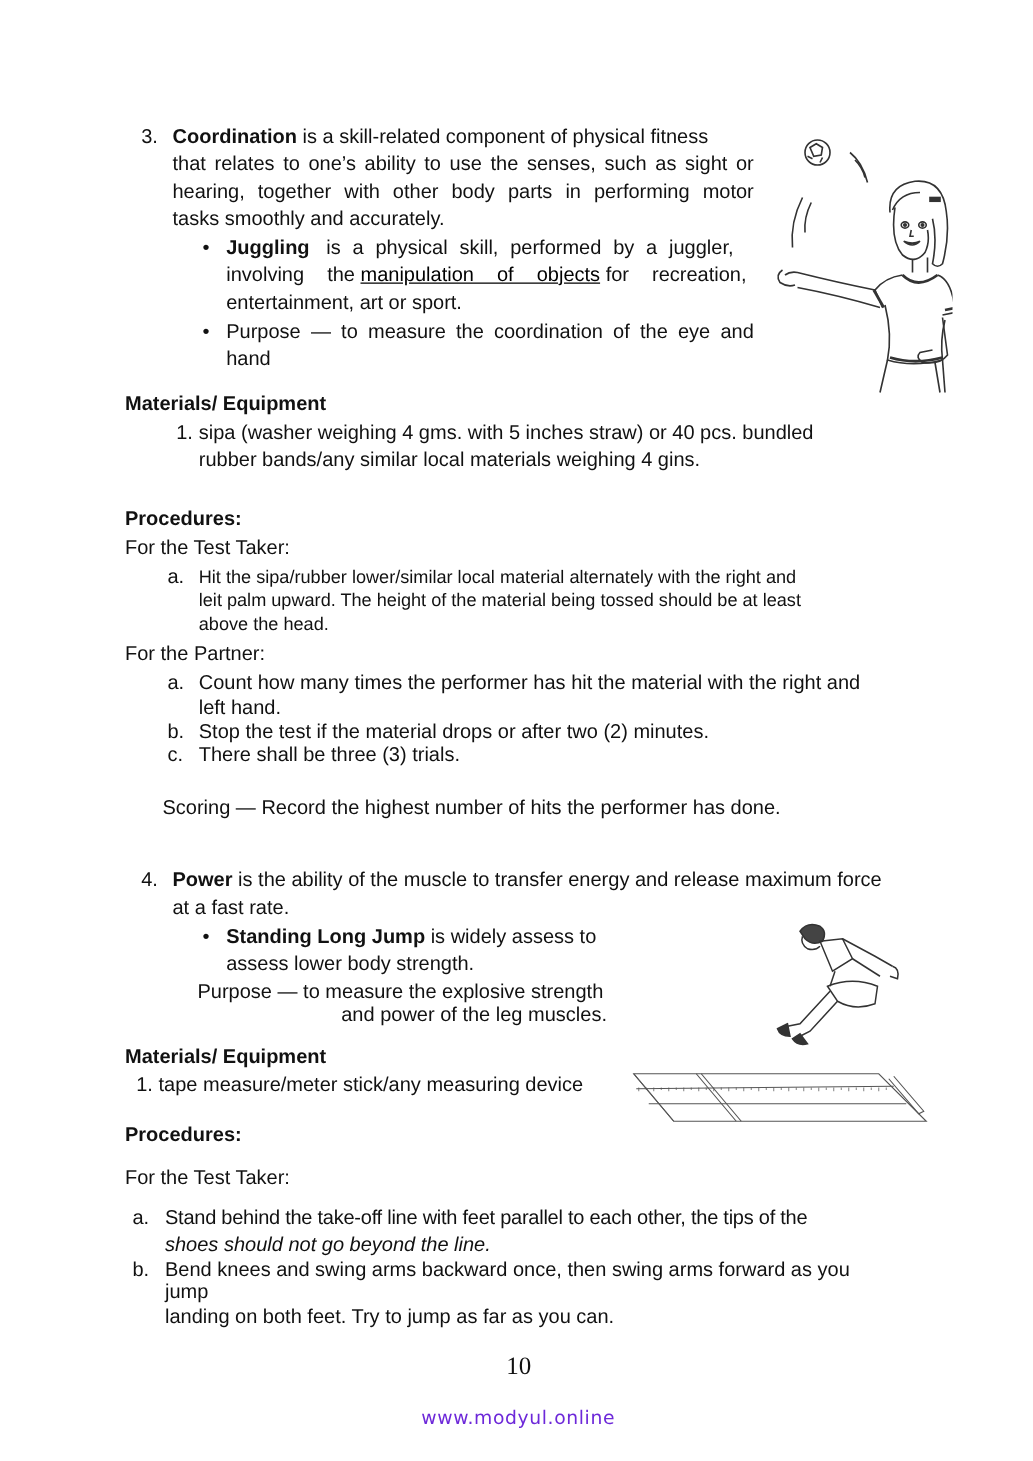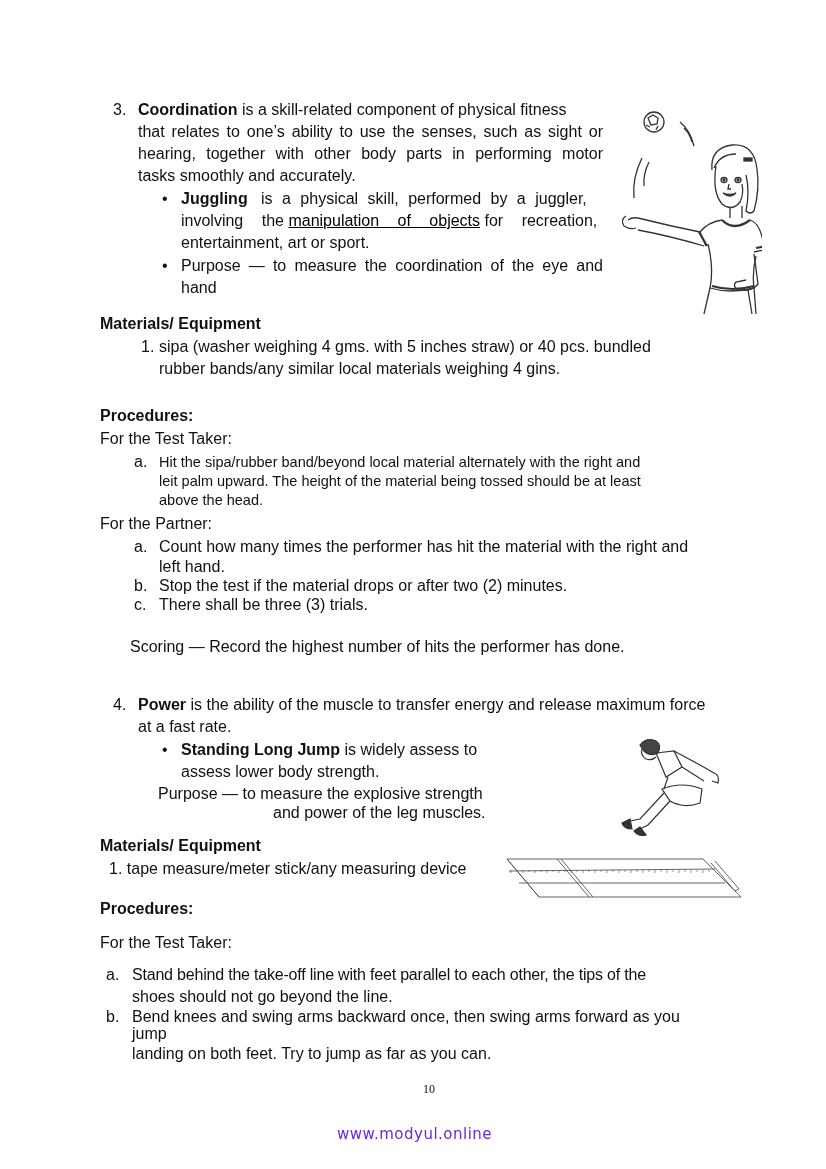--- a/index.html
+++ b/index.html
@@ -6,21 +6,21 @@
     body {
       width: 826px; height: 1169px; position: relative; overflow: hidden;
       font-family: "Liberation Sans", sans-serif; color: #111111;
     }
     .abs { position: absolute; }
     .t { font-size: 16px; line-height: 22px; white-space: nowrap; }
     .j { text-align: justify; text-align-last: justify; white-space: normal; }
     .b { font-weight: bold; }
     .u { text-decoration: underline; }
     .small { font-size: 14.5px; line-height: 19.5px; }
-    .page-num { font-family: "Liberation Serif", serif; font-size: 12px; margin-left: 18px; }
+    .page-num { font-family: "Liberation Serif", serif; font-size: 20px; }
     .watermark { font-family: "DejaVu Sans", sans-serif; font-size: 15px; color: #6d28d9; letter-spacing: 0.5px; }
     .bullet::before { content: "\2022"; position: absolute; left: -19px; }
     svg { position: absolute; }
   </style>
 </head>
 <body>
 
 <div>
   <span class="abs t" style="left:113px;top:99px;">3.</span>
   <div class="abs t" style="left:138px;top:99px;width:465px;">
@@ -86,21 +86,21 @@
   </svg>
 
   <div class="abs t b" style="left:100px;top:313px;">Materials/ Equipment</div>
   <span class="abs t" style="left:141px;top:336px;">1.</span>
   <div class="abs t" style="left:159px;top:336px;">sipa (washer weighing 4 gms. with 5 inches straw) or 40 pcs. bundled</div>
   <div class="abs t" style="left:159px;top:358px;">rubber bands/any similar local materials weighing 4 gins.</div>
 
   <div class="abs t b" style="left:100px;top:405px;">Procedures:</div>
   <div class="abs t" style="left:100px;top:428px;">For the Test Taker:</div>
   <span class="abs small" style="left:134px;top:452px;font-size:16px;">a.</span>
-  <div class="abs small" style="left:159px;top:453px;">Hit the sipa/rubber band/beyond local material alternately with the right and</div>
+  <div class="abs small" style="left:159px;top:453px;">Hit the sipa/rubber lower/similar local material alternately with the right and</div>
   <div class="abs small" style="left:159px;top:472px;">leit palm upward. The height of the material being tossed should be at least</div>
   <div class="abs small" style="left:159px;top:491px;">above the head.</div>
 
   <div class="abs t" style="left:100px;top:513px;">For the Partner:</div>
   <span class="abs t" style="left:134px;top:536px;">a.</span>
   <div class="abs t" style="left:159px;top:536px;">Count how many times the performer has hit the material with the right and</div>
   <div class="abs t" style="left:159px;top:556px;">left hand.</div>
   <span class="abs t" style="left:134px;top:575px;">b.</span>
   <div class="abs t" style="left:159px;top:575px;">Stop the test if the material drops or after two (2)  minutes.</div>
   <span class="abs t" style="left:134px;top:594px;">c.</span>
@@ -151,21 +151,21 @@
     <g stroke-width="0.6">
       <path d="M6 15 v3 M12 15 v2 M18 15 v3 M24 15 v2 M30 15 v3 M36 15 v2 M42 15 v3 M48 15 v2 M54 15 v3 M60 15 v2 M66 15 v3 M72 15 v2 M78 15 v3 M84 15 v2 M90 15 v3 M96 15 v2 M102 15 v3 M108 15 v2 M114 15 v3 M120 15 v2 M126 15 v3 M132 15 v2 M138 15 v3 M144 15 v2 M150 15 v3 M156 15 v2 M162 15 v3 M168 15 v2 M174 15 v3 M180 15 v2 M186 15 v3 M192 15 v2 M198 15 v3 M204 15 v2"></path>
     </g>
   </svg>
 
   <div class="abs t b" style="left:100px;top:898px;">Procedures:</div>
   <div class="abs t" style="left:100px;top:932px;">For the Test Taker:</div>
 
   <span class="abs t" style="left:106px;top:964px;">a.</span>
   <div class="abs t" style="left:132px;top:964px;letter-spacing:-0.2px;">Stand behind the take-off line with feet parallel to each other, the tips of the</div>
-  <div class="abs t" style="left:132px;top:986px;">shoes should not go beyond the line.</div>
+  <div class="abs t" style="left:132px;top:986px;font-style:italic;">shoes should not go beyond the line.</div>
 
   <span class="abs t" style="left:106px;top:1006px;">b.</span>
   <div class="abs t" style="left:132px;top:1006px;">Bend knees and swing arms backward once, then swing arms forward as you</div>
   <div class="abs t" style="left:132px;top:1023px;">jump</div>
   <div class="abs t" style="left:132px;top:1043px;">landing on both feet. Try to jump as far as you can.</div>
 </div>
 
 <div class="abs page-num" style="left:405px;top:1082px;">10</div>
 <div class="abs watermark" style="left:337px;top:1125px;">www.modyul.online</div>
 

